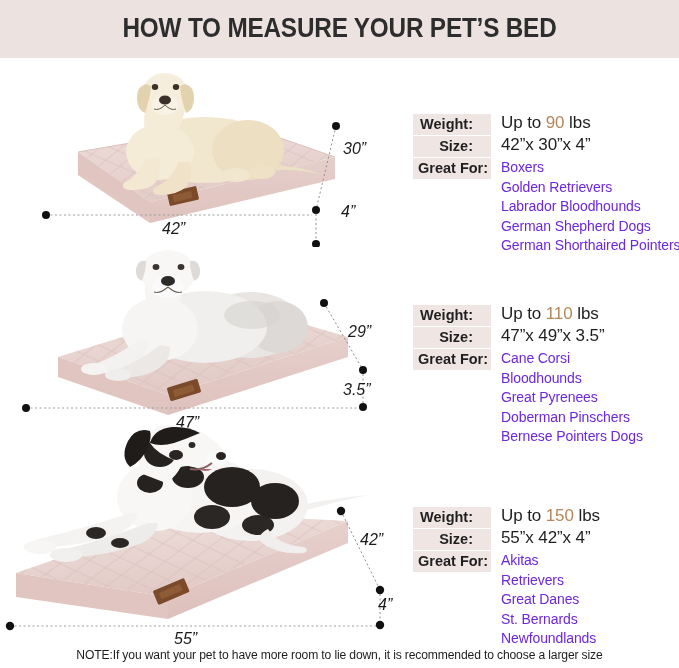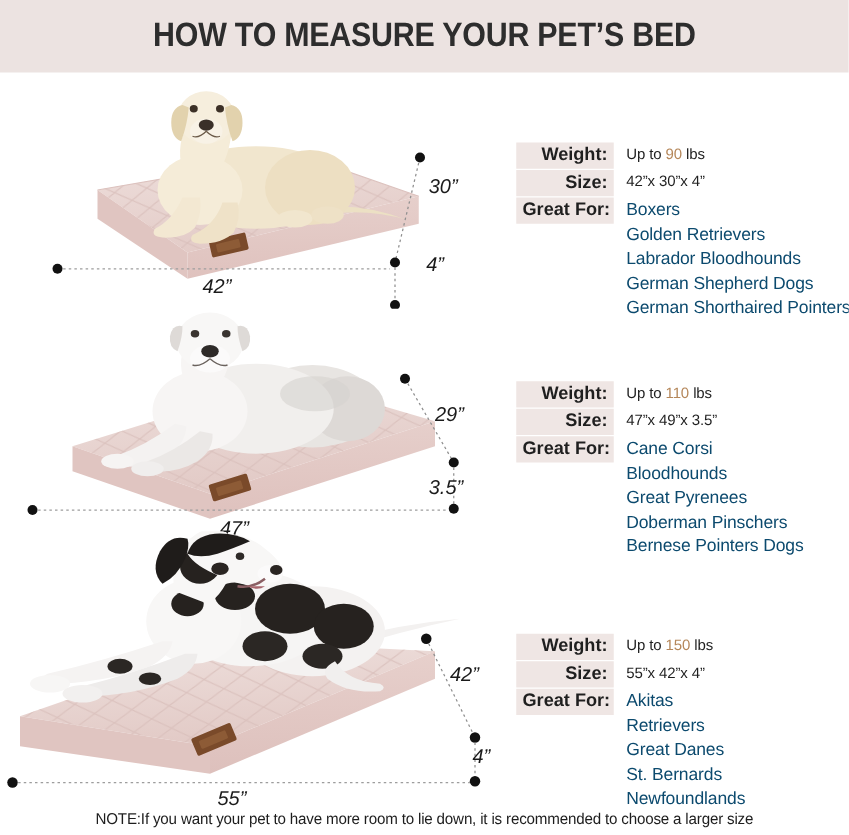--- a/index.html
+++ b/index.html
@@ -63,45 +63,45 @@
   .info-row {
     display: flex;
     align-items: flex-start;
     margin-bottom: 1px;
   }
   .chip {
     background: #efe6e4;
     color: #1f1f1f;
     font-size: 14.5px;
     font-weight: bold;
-    padding: 2px 5px 3px 5px;
+    padding: 2px 18px 3px 5px;
     text-align: right;
     width: 78px;
     box-sizing: border-box;
     line-height: 16px;
     white-space: nowrap;
     flex: 0 0 auto;
   }
   .val {
-    font-size: 12px;
+    font-size: 17px;
     color: #1f1f1f;
     line-height: 18px;
     padding-left: 10px;
     white-space: nowrap;
     letter-spacing: -0.1px;
   }
   .val .accent { color: #b5875a; }
   .breed-list {
     padding-left: 10px;
     margin: 0;
     list-style: none;
   }
   .breed-list li {
     font-size: 14px;
-    color: #0c4a6e;
+    color: #6d28d9;
     line-height: 19.5px;
     white-space: nowrap;
     letter-spacing: -0.1px;
   }
   .greatfor-row {
     display: flex;
     align-items: flex-start;
   }
   .greatfor-row .chip { margin-top: 0px; }
 

